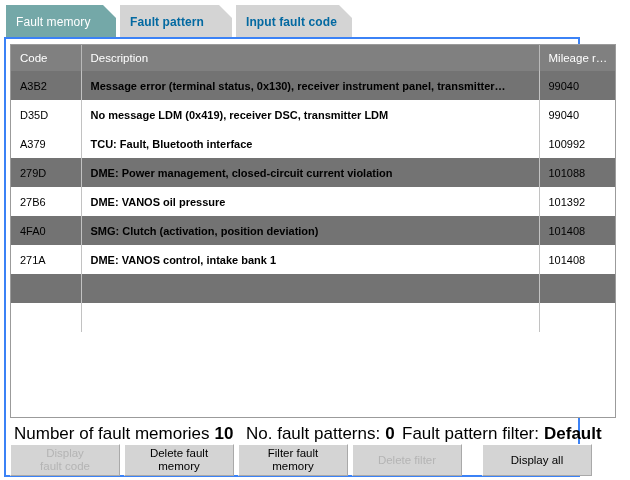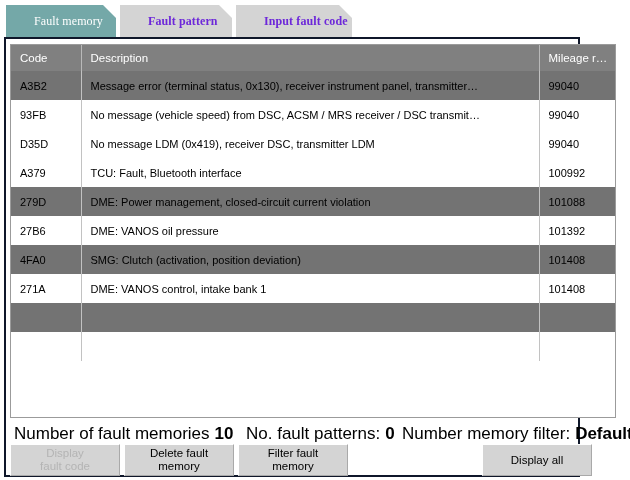--- a/index.html
+++ b/index.html
@@ -25,51 +25,50 @@
     height: 38px;
     background: #ffffff;
   }
   .tab {
     position: absolute;
     top: 5px;
     height: 33px;
     box-sizing: border-box;
     display: flex;
     align-items: center;
-    padding-left: 28px;
+    padding-left: 10px;
     font-size: 12px;
     letter-spacing: 0.1px;
     white-space: nowrap;
     -webkit-clip-path: polygon(0 0, calc(100% - 13px) 0, 100% 13px, 100% 100%, 0 100%);
     clip-path: polygon(0 0, calc(100% - 13px) 0, 100% 13px, 100% 100%, 0 100%);
-    font-family: Liberation Serif, serif;
   }
   .tab.active {
     background: #74a8a8;
     color: #ffffff;
     font-weight: normal;
   }
   .tab.inactive {
     background: #d4d4d4;
-    color: #6d28d9;
+    color: #0369a1;
     font-weight: bold;
   }
   #tab-0 { left: 6px;   width: 110px; }
   #tab-1 { left: 120px; width: 112px; }
   #tab-2 { left: 236px; width: 116px; }
 
   
   .panel {
     position: absolute;
     left: 4px;
     top: 37px;
     width: 576px;
     height: 440px;
     box-sizing: border-box;
-    border: 2px solid #0f172a;
+    border: 2px solid #3b82f6;
     border-top-width: 2px;
     background: #ffffff;
   }
   .panel-inner {
     position: absolute;
     left: 0; top: 0; right: 0; bottom: 0;
     background: #ffffff;
     padding: 4px 4px 0 4px;
     box-sizing: border-box;
   }
@@ -112,21 +111,21 @@
     border-right: 1px solid #c2c2c2;
     box-sizing: border-box;
     white-space: nowrap;
     overflow: hidden;
     text-overflow: clip;
   }
   table.fault-table td.last { border-right: none; }
   tr.odd  td { background: #737373; }
   tr.even td { background: #ffffff; }
   .col-code  { width: 70px; }
-  .col-desc  { width: 458px; }
+  .col-desc  { width: 458px; font-weight: bold; }
   .col-mile  { width: 76px; }
 
   
   .statusline {
     position: absolute;
     left: 8px;
     top: 385px;
     width: 600px;
     height: 18px;
     font-size: 17px;
@@ -205,25 +204,20 @@
             <th class="col-mile last">Mileage r…</th>
           </tr>
         </thead>
         <tbody id="table-body">
             <tr class="odd">
               <td class="col-code">A3B2</td>
               <td class="col-desc">Message error (terminal status, 0x130), receiver instrument panel, transmitter…</td>
               <td class="col-mile last">99040</td>
             </tr>
             <tr class="even">
-              <td class="col-code">93FB</td>
-              <td class="col-desc">No message (vehicle speed) from DSC, ACSM / MRS receiver / DSC transmit…</td>
-              <td class="col-mile last">99040</td>
-            </tr>
-            <tr class="even">
               <td class="col-code">D35D</td>
               <td class="col-desc">No message LDM (0x419), receiver DSC, transmitter LDM</td>
               <td class="col-mile last">99040</td>
             </tr>
             <tr class="even">
               <td class="col-code">A379</td>
               <td class="col-desc">TCU: Fault, Bluetooth interface</td>
               <td class="col-mile last">100992</td>
             </tr>
             <tr class="odd">
@@ -261,37 +255,41 @@
     </div>
 
     <div class="statusline">
       <div class="seg" id="status-seg-0">
         <span class="lbl">Number of fault memories</span><span class="val">10</span>
       </div>
       <div class="seg" id="status-seg-1">
         <span class="lbl">No. fault patterns:</span><span class="val">0</span>
       </div>
       <div class="seg" id="status-seg-2">
-        <span class="lbl">Number memory filter:</span><span class="val">Default</span>
+        <span class="lbl">Fault pattern filter:</span><span class="val">Default</span>
       </div>
     </div>
 
     <div class="buttonbar">
       <div class="btn disabled" id="btn-0">
         <span>Display</span>
         <span>fault code</span>
       </div>
       <div class="btn" id="btn-1">
         <span>Delete fault</span>
         <span>memory</span>
       </div>
       <div class="btn" id="btn-2">
         <span>Filter fault</span>
         <span>memory</span>
       </div>
+      <div class="btn disabled" id="btn-3">
+        <span>Delete filter</span>
+        <span></span>
+      </div>
       <div class="btn" id="btn-4">
         <span>Display all</span>
         <span></span>
       </div>
     </div>
 
   </div>
 </div>
 
 </body></html>

